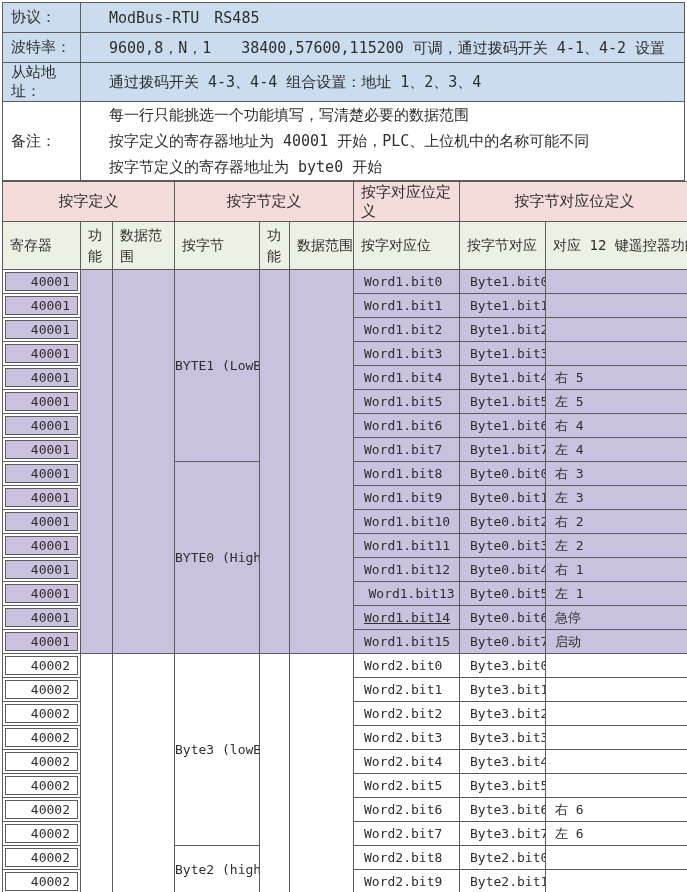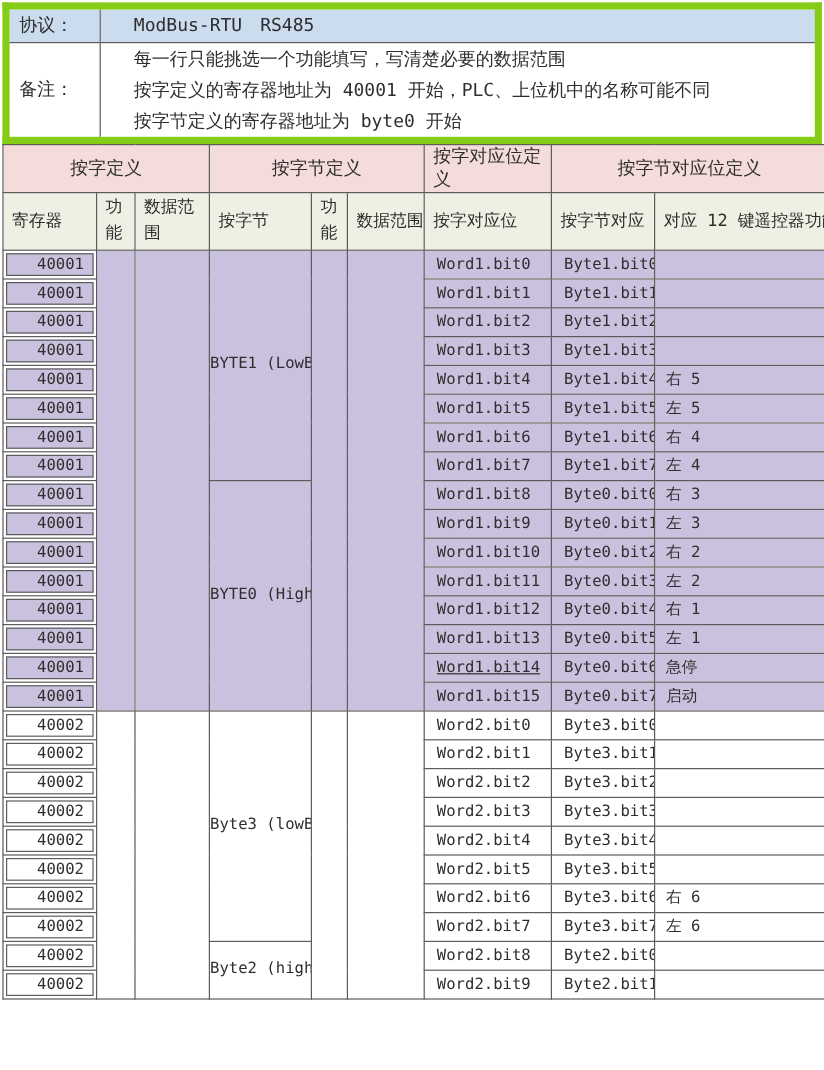--- a/index.html
+++ b/index.html
@@ -7,21 +7,21 @@
     width:687px; height:892px; box-sizing:border-box;
     padding:2px; background:#fff;
     font-family:"DejaVu Sans Mono","DejaVu Serif","Liberation Serif",serif;
     color:#2e2e2e;
   }
   table { border-collapse:collapse; table-layout:fixed; width:683px; }
   td,th { border:1px solid var(--border,#5c5c5c); vertical-align:middle;
           overflow:hidden; font-weight:normal; padding:0; }
 
   
-  .info-table { border:6px solid #84cc16; }
+  .info-table { border:1px solid #84cc16; }
   .info-table td { font-size:15px; }
   .info-table tr:nth-child(1){ height:30px; }
   .info-table tr:nth-child(2){ height:30px; }
   .info-table tr:nth-child(3){ height:36px; }
   .info-table tr:nth-child(4){ height:78px; }
   .info-table tr.blue td { background:var(--info-blue,#cadcee); }
   .info-lbl { padding-left:8px; white-space:pre-line; line-height:19px; }
   .info-val { padding-left:28px; white-space:pre-line; line-height:26px; }
 
   
@@ -54,20 +54,29 @@
 
   <table class="info-table">
     <colgroup>
         <col style="width:78px">
         <col>
       </colgroup>
     <tbody>
       <tr class="blue">
         <td class="info-lbl">协议：</td>
         <td class="info-val">ModBus-RTU　RS485</td>
+      </tr>
+      <tr class="blue">
+        <td class="info-lbl">波特率：</td>
+        <td class="info-val">9600,8，N，1　　38400,57600,115200 可调，通过拨码开关 4-1、4-2 设置</td>
+      </tr>
+      <tr class="blue">
+        <td class="info-lbl">从站地
+址：</td>
+        <td class="info-val">通过拨码开关 4-3、4-4 组合设置：地址 1、2、3、4</td>
       </tr>
       <tr>
         <td class="info-lbl">备注：</td>
         <td class="info-val">每一行只能挑选一个功能填写，写清楚必要的数据范围
 按字定义的寄存器地址为 40001 开始，PLC、上位机中的名称可能不同
 按字节定义的寄存器地址为 byte0 开始</td>
       </tr>
     </tbody>
   </table>
 
@@ -212,21 +221,21 @@
             <div class="reg-box" style="background: rgb(201, 193, 221);">40001</div>
           </td>
           <td class="bit-td" style="background: rgb(201, 193, 221);">Word1.bit12</td>
           <td class="bit-td" style="background: rgb(201, 193, 221);">Byte0.bit4</td>
           <td class="remote-td" style="background: rgb(201, 193, 221);">右 1</td>
         </tr>
         <tr>
           <td class="reg-td">
             <div class="reg-box" style="background: rgb(201, 193, 221);">40001</div>
           </td>
-          <td class="bit-td" style="background: rgb(201, 193, 221);">Word1.bit13</td>
+          <td class="bit-td" style="background: rgb(201, 193, 221); text-align: center;">Word1.bit13</td>
           <td class="bit-td" style="background: rgb(201, 193, 221);">Byte0.bit5</td>
           <td class="remote-td" style="background: rgb(201, 193, 221);">左 1</td>
         </tr>
         <tr>
           <td class="reg-td">
             <div class="reg-box" style="background: rgb(201, 193, 221);">40001</div>
           </td>
           <td class="bit-td" style="background: rgb(201, 193, 221); text-decoration: underline;">Word1.bit14</td>
           <td class="bit-td" style="background: rgb(201, 193, 221);">Byte0.bit6</td>
           <td class="remote-td" style="background: rgb(201, 193, 221);">急停</td>

